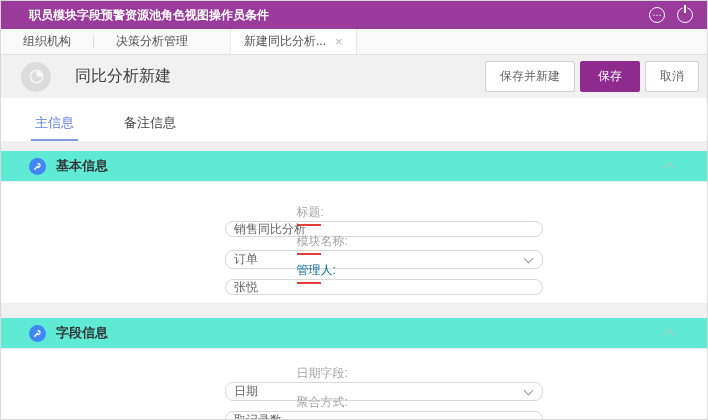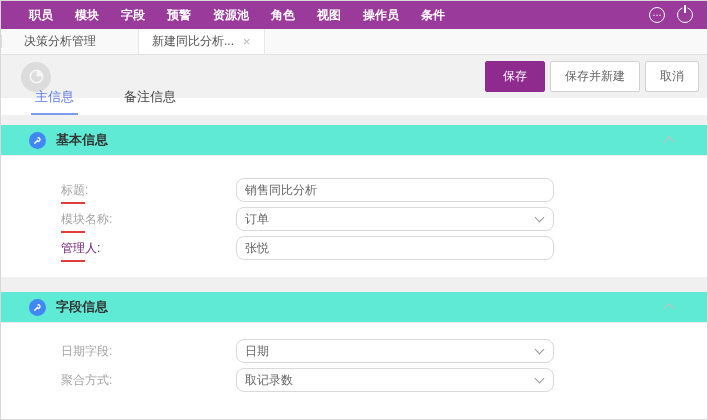--- a/index.html
+++ b/index.html
@@ -2,21 +2,21 @@
 <html><head>
 <meta charset="utf-8">
 <style>
   * { margin:0; padding:0; box-sizing:border-box;
       font-family:"Liberation Sans","DejaVu Sans",sans-serif; }
   html,body { width:708px; height:420px; }
   body { overflow:hidden; background:#fff; border:1px solid #d8d8d8; }
 
   
   .topnav { height:28px; background:#9a3a9a; display:flex; align-items:center;
-            padding:0 14px 0 28px; gap:22px; }
+            padding:0 14px 0 28px; }
   .nav-item { color:#fff; font-size:12px; font-weight:bold; cursor:pointer; white-space:nowrap; }
   .nav-right { margin-left:auto; display:flex; gap:12px; align-items:center; }
   .circle-icon { width:16px; height:16px; border:1.3px solid #fff; border-radius:50%;
                  color:#fff; display:flex; align-items:center; justify-content:center;
                  font-size:9px; line-height:1; cursor:pointer; position:relative; }
   .power-icon::before { content:""; position:absolute; top:-3px; left:50%;
       transform:translateX(-50%); width:5px; height:6px; background:#9a3a9a; }
   .power-icon::after { content:""; position:absolute; top:-3px; left:50%;
       transform:translateX(-50%); width:2px; height:8px; background:#fff; }
 
@@ -33,45 +33,45 @@
   .page-head { height:43px; background:#f1f1f1; display:flex; align-items:center; }
   .page-icon { width:30px; height:30px; border-radius:50%; background:#dcdcdc;
                margin-left:20px; display:flex; align-items:center; justify-content:center; }
   .page-title { font-size:16px; color:#3f3f3f; margin-left:24px; }
   .head-btns { margin-left:auto; margin-right:8px; display:flex; gap:5px; }
   .btn { font-size:12px; padding:6px 14px; border-radius:2px; border:1px solid #d2d2d2;
          background:#fff; color:#666; cursor:pointer; white-space:nowrap; }
   .btn-primary { background:#8f2a8f; border-color:#8f2a8f; color:#fff; padding:6px 17px; }
 
   
-  .main-tabs { height:17px; background:#fff; display:flex; align-items:flex-end;
+  .main-tabs { height:43px; background:#fff; display:flex; align-items:flex-end;
                padding-left:30px; gap:42px; }
   .mtab { font-size:13px; color:#444; padding:0 4px 9px; cursor:pointer; }
   .mtab.active { color:#5c7be0; border-bottom:2px solid #7e99ee; padding-bottom:7px; }
 
   .gap { background:#f0f0f0; }
   .gap1 { height:10px; } .gap2 { height:15px; }
 
   
   .sec-head { height:31px; display:flex; align-items:center; padding:0 28px;
               border-bottom:1px solid #ececec; background:#5eead4; }
   .sec-icon { width:17px; height:17px; border-radius:50%; background:#4186f5;
               display:flex; align-items:center; justify-content:center; flex:none; }
   .sec-title { font-size:13px; font-weight:bold; color:#333; margin-left:10px; }
   .collapse { margin-left:auto; margin-right:2px; cursor:pointer; padding:4px; }
   .chev-up { display:block; width:8px; height:8px; border-left:1.5px solid #c2c2c2;
              border-top:1.5px solid #c2c2c2; transform:rotate(45deg); margin-top:3px; }
 
   .form { padding:22px 0 12px; background:#fff; }
   .form.second { padding-top:16px; }
-  .frow { display:flex; align-items:center; margin:0 0 5px 60px; height:24px; }
+  .frow { display:flex; align-items:center; margin:0 0 5px 60px; height:24px;flex-direction:column; }
   .flabel { width:175px; font-size:12px; color:#a5a5a5; position:relative; flex:none; }
   .flabel.req::after { content:""; position:absolute; left:0; bottom:-5px;
                        width:24px; height:2px; background:#e23c3c; }
-  .flabel.link { color:#701a75; }
+  .flabel.link { color:#0369a1; }
   .finput, .fselect { width:318px; height:24px; border:1px solid #d9d9d9; border-radius:8px;
                       font-size:12px; color:#666; padding:0 8px; background:#fff; outline:none; }
   .fselect { display:flex; align-items:center; justify-content:space-between; cursor:pointer; }
   .chev-down { width:7px; height:7px; border-right:1.3px solid #999; border-bottom:1.3px solid #999;
                transform:rotate(45deg); margin:-3px 2px 0 0; flex:none; }
 </style>
 </head>
 <body>
 
 <div class="topnav">
@@ -84,38 +84,40 @@
   <span class="nav-item">视图</span>
   <span class="nav-item">操作员</span>
   <span class="nav-item">条件</span>
   <span class="nav-right">
     <span class="circle-icon">⋯</span>
     <span class="circle-icon power-icon"></span>
   </span>
 </div>
 
 <div class="tabstrip">
+  <span class="bc-item">组织机构</span>
   <span class="bc-sep"></span>
   <span class="bc-item">决策分析管理</span>
   <span class="tab-active">
     <span>新建同比分析...</span>
     <span class="close-x">×</span>
   </span>
 </div>
 
 <div class="page-head">
   <span class="page-icon">
     <svg width="17" height="17" viewBox="0 0 18 18">
       <circle cx="9" cy="9" r="6.5" fill="none" stroke="#f6f6f6" stroke-width="1.6"></circle>
       <path d="M9 9 L9 2.5 A6.5 6.5 0 0 1 15.5 9 Z" fill="#f6f6f6"></path>
     </svg>
   </span>
+  <span class="page-title">同比分析新建</span>
   <span class="head-btns">
+    <button class="btn">保存并新建</button>
     <button class="btn btn-primary">保存</button>
-    <button class="btn">保存并新建</button>
     <button class="btn">取消</button>
   </span>
 </div>
 
 <div class="main-tabs">
   <span class="mtab active">主信息</span>
   <span class="mtab">备注信息</span>
 </div>
 
 <div class="gap gap1"></div>

